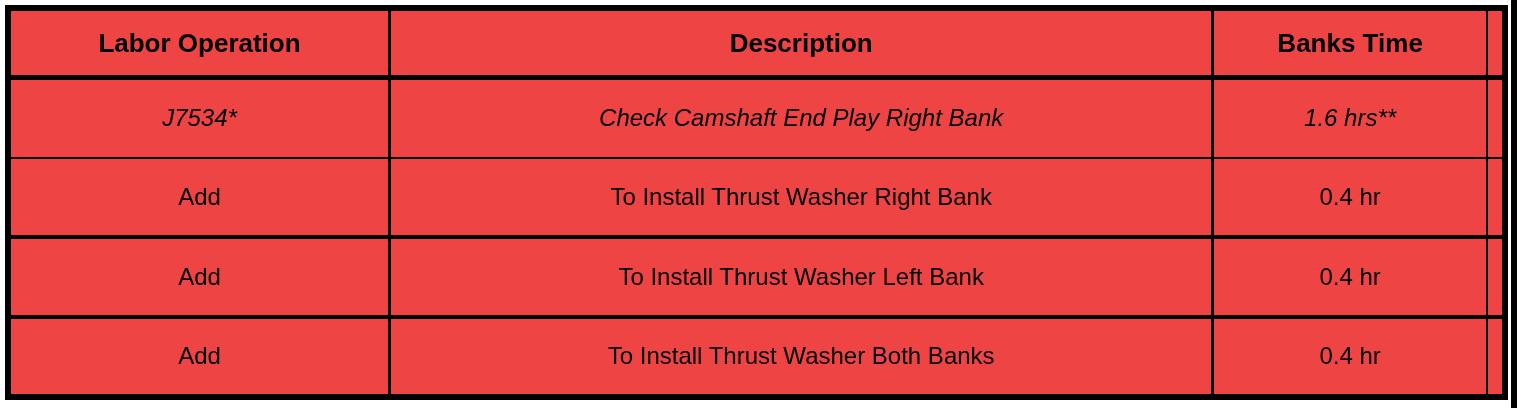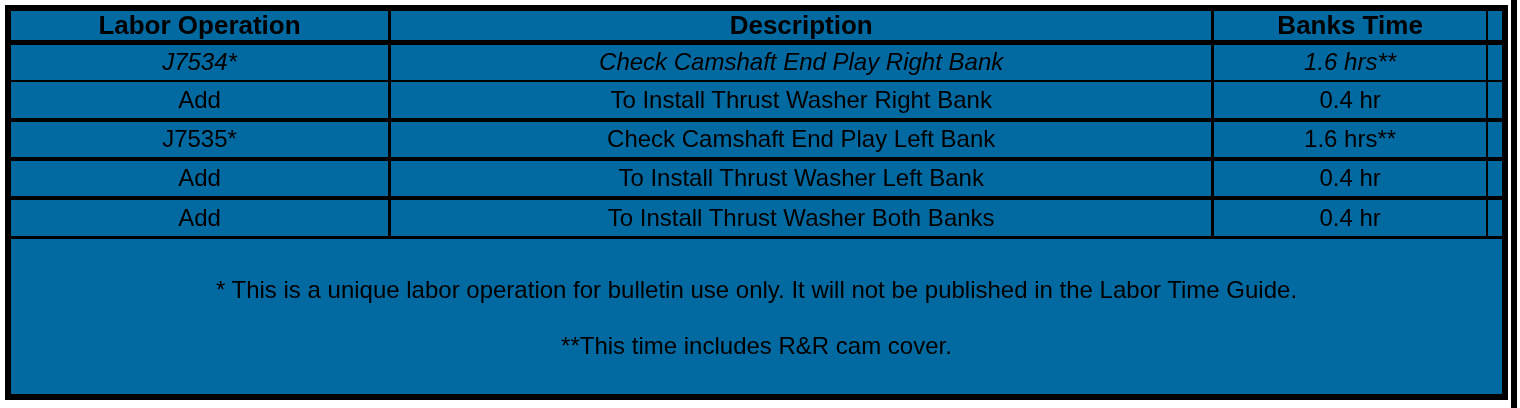--- a/index.html
+++ b/index.html
@@ -27,21 +27,21 @@
   .labor-table {
     position: absolute;
     left: 5px;
     top: 5px;
     width: 1503px;
     height: 395px;
     box-sizing: border-box;
     border: 6px solid #000000;
     border-collapse: collapse;
     table-layout: fixed;
-    background: #0369a1;
+    background: #ef4444;
   }
 
   .labor-table th,
   .labor-table td {
     padding: 0;
     margin: 0;
     text-align: center;
     vertical-align: middle;
     font-size: 24px;
     line-height: 1.1;
@@ -110,42 +110,30 @@
     <td></td>
   </tr>
 
   <tr class="data-row row-b4">
     <td class="c1">Add</td>
     <td class="c2">To Install Thrust Washer Right Bank</td>
     <td class="c3">0.4 hr</td>
     <td></td>
   </tr>
 
-  <tr class="data-row row-b4">
-    <td class="c1">J7535*</td>
-    <td class="c2">Check Camshaft End Play Left Bank</td>
-    <td class="c3">1.6 hrs**</td>
-    <td></td>
-  </tr>
 
   <tr class="data-row row-b4">
     <td class="c1">Add</td>
     <td class="c2">To Install Thrust Washer Left Bank</td>
     <td class="c3">0.4 hr</td>
     <td></td>
   </tr>
 
 
   <tr class="data-row row-b3">
     <td class="c1">Add</td>
     <td class="c2">To Install Thrust Washer Both Banks</td>
     <td class="c3">0.4 hr</td>
     <td></td>
   </tr>
 
-  <tr>
-    <td class="footnote-cell" colspan="4">
-      <p class="fn-first">* This is a unique labor operation for bulletin use only. It will not be published in the Labor Time Guide.</p>
-      <p class="fn-second">**This time includes R&amp;R cam cover.</p>
-    </td>
-  </tr>
 </tbody>
   </table>
 
 </body></html>

